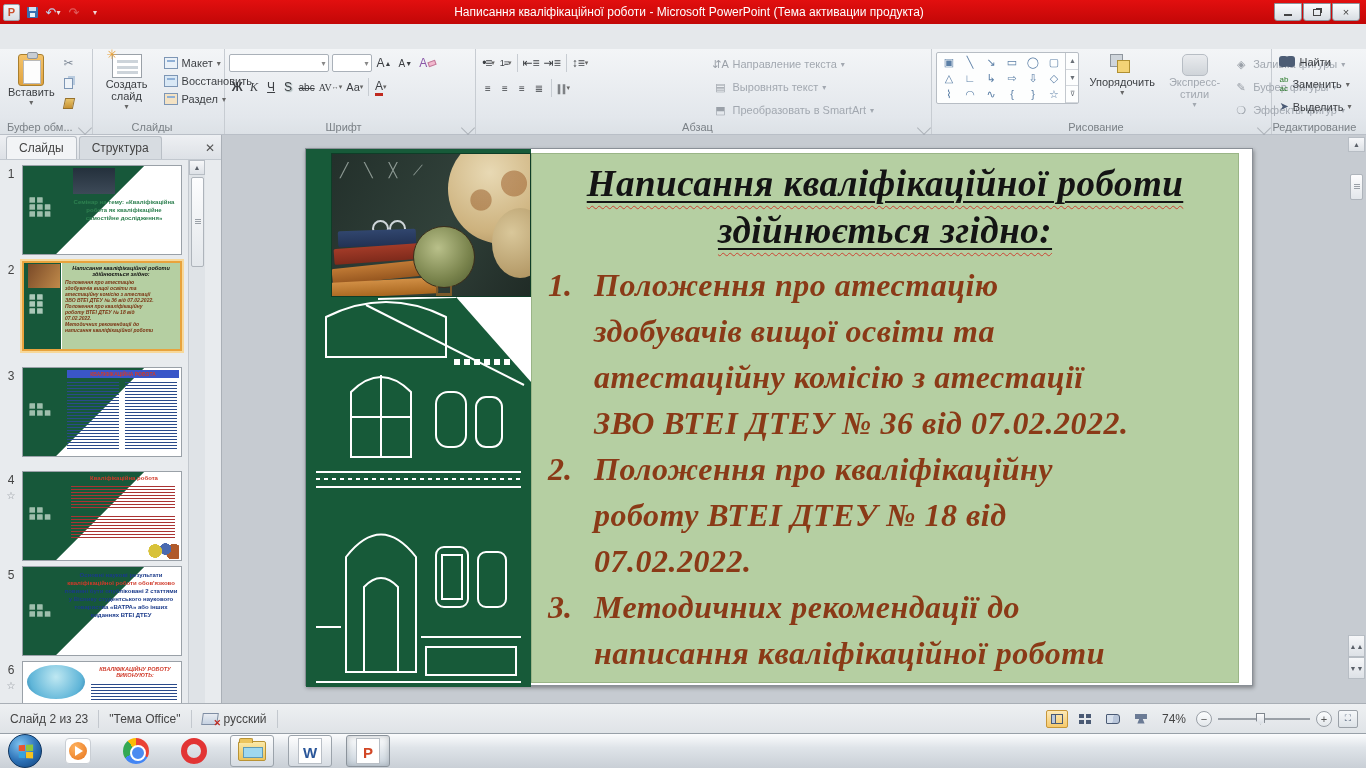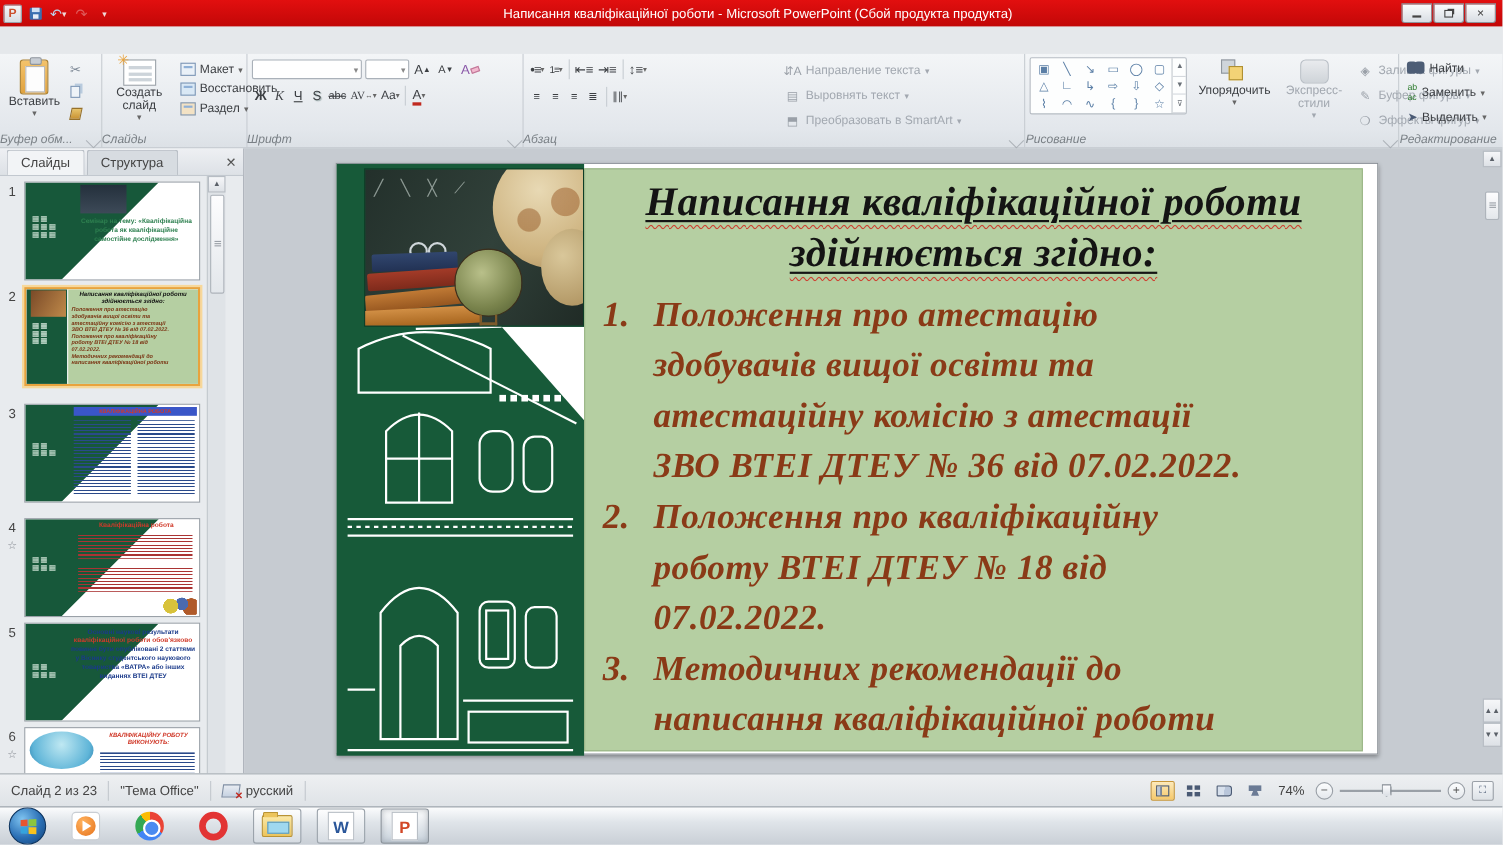--- a/index.html
+++ b/index.html
@@ -28,21 +28,21 @@
 
   
   .tabrow { left:0; top:24px; width:1366px; height:25px; background:linear-gradient(#f0f2f5,#dde2e8); border-bottom:1px solid #c8ced5; display:flex; align-items:flex-end; }
   .tab { padding:4px 14px; font-size:12px; color:#333; border:1px solid transparent; border-bottom:none; }
   .tab-file { background:linear-gradient(#d6502f,#b93a1b); color:#fff; border:1px solid #9e3012; border-radius:3px 3px 0 0; margin-left:4px; padding:4px 16px; }
   .tab-active { background:#f4f6f8; border-color:#c0c6cd; border-radius:2px 2px 0 0; }
 
   
   .ribbon { left:0; top:49px; width:1366px; height:86px; background:linear-gradient(#f3f5f7,#e3e7ec 80%,#dce1e6); border-bottom:1px solid #b9bfc7; display:flex; }
   .rgroup { position:relative; height:100%; border-right:1px solid #c7ccd2; padding:3px 4px 14px 4px; }
-  .rgroup-label { position:absolute; left:0; right:12px; bottom:1px; text-align:left; font-size:11px; color:#7a8086; white-space:nowrap;font-style:italic; }
+  .rgroup-label { position:absolute; left:0; right:12px; bottom:1px; text-align:center; font-size:11px; color:#7a8086; white-space:nowrap; }
   .launcher { position:absolute; right:2px; bottom:1px; width:10px; height:10px; border-left:1px solid #9aa0a7; border-top:1px solid #9aa0a7; transform:rotate(225deg); opacity:.7; }
   .bigbtn { display:flex; flex-direction:column; align-items:center; justify-content:flex-start; font-size:11px; color:#3c3f43; text-align:center; padding:2px 4px; border-radius:3px; }
   .smallbtn { display:flex; align-items:center; gap:4px; font-size:11px; color:#3c3f43; padding:1px 3px; white-space:nowrap; }
   .disabled { color:#a2a8b0 !important; }
   .ic16 { width:16px; height:16px; display:inline-flex; align-items:center; justify-content:center; flex:none; }
   .clipboard-ic { width:26px; height:32px; background:linear-gradient(#f4c36b,#e0a23e); border:1px solid #a97f2e; border-radius:3px; position:relative; }
   .clipboard-ic:before { content:""; position:absolute; left:4px; top:5px; width:16px; height:22px; background:#fdfdfd; border:1px solid #b9b9b9; }
   .clipboard-ic:after { content:""; position:absolute; left:8px; top:-3px; width:9px; height:5px; background:#c7cdd4; border:1px solid #8e959d; border-radius:2px; }
   .newslide-ic { width:30px; height:24px; background:#fff; border:1px solid #9aa1a8; position:relative; }
   .newslide-ic:before { content:"✳"; position:absolute; left:-6px; top:-8px; color:#e9a33c; font-size:13px; }
@@ -199,21 +199,21 @@
           <span class="undo-glyph">↶</span>
           <span class="caret">▾</span>
         </div>
       <div class="qat-btn">
           <span class="redo-glyph">↷</span>
         </div>
       <div class="qat-btn">
           <span class="caret">▾</span>
         </div>
     </div>
-    <div class="win-title">Написання кваліфікаційної роботи  -  Microsoft PowerPoint (Сбой продукта продукта)</div>
+    <div class="win-title">Написання кваліфікаційної роботи  -  Microsoft PowerPoint (Тема активации продукта)</div>
     <div class="win-controls">
       <div class="win-btn">
           <span class="min-bar"></span>
         </div>
       <div class="win-btn">
           <span class="restore-box"></span>
         </div>
       <div class="win-btn">
           <span>×</span>
         </div>

